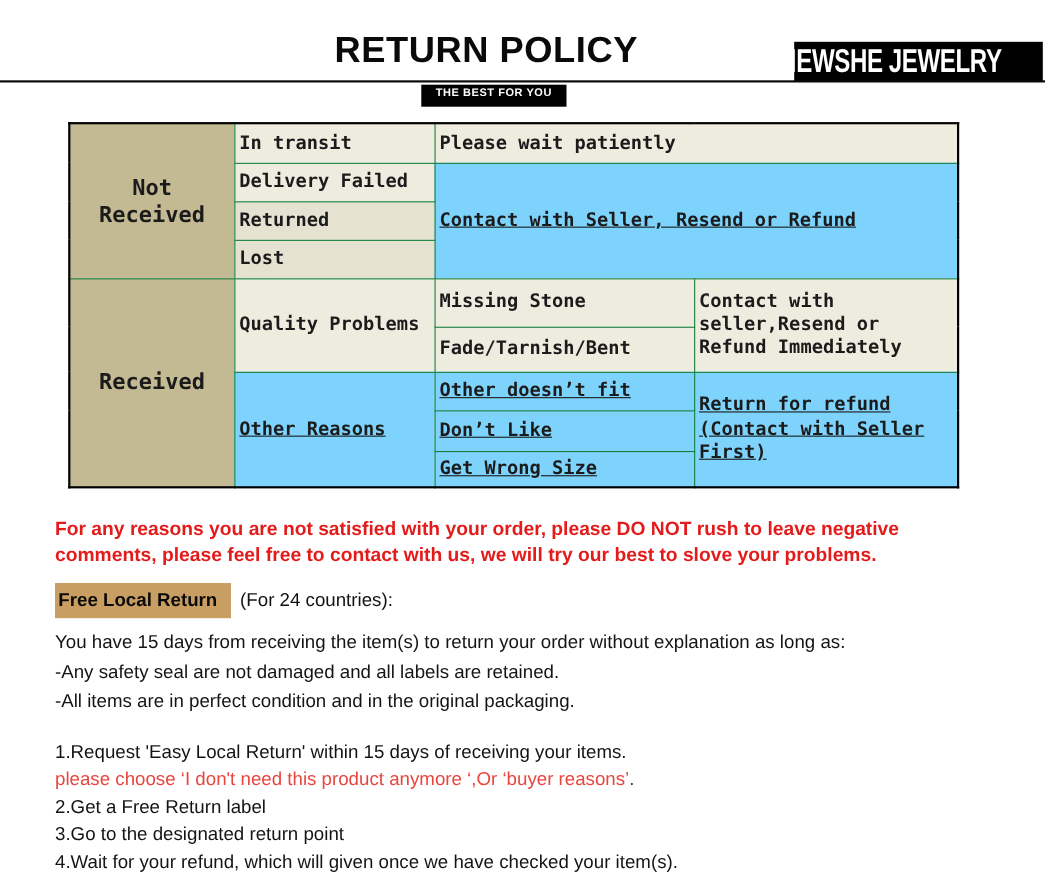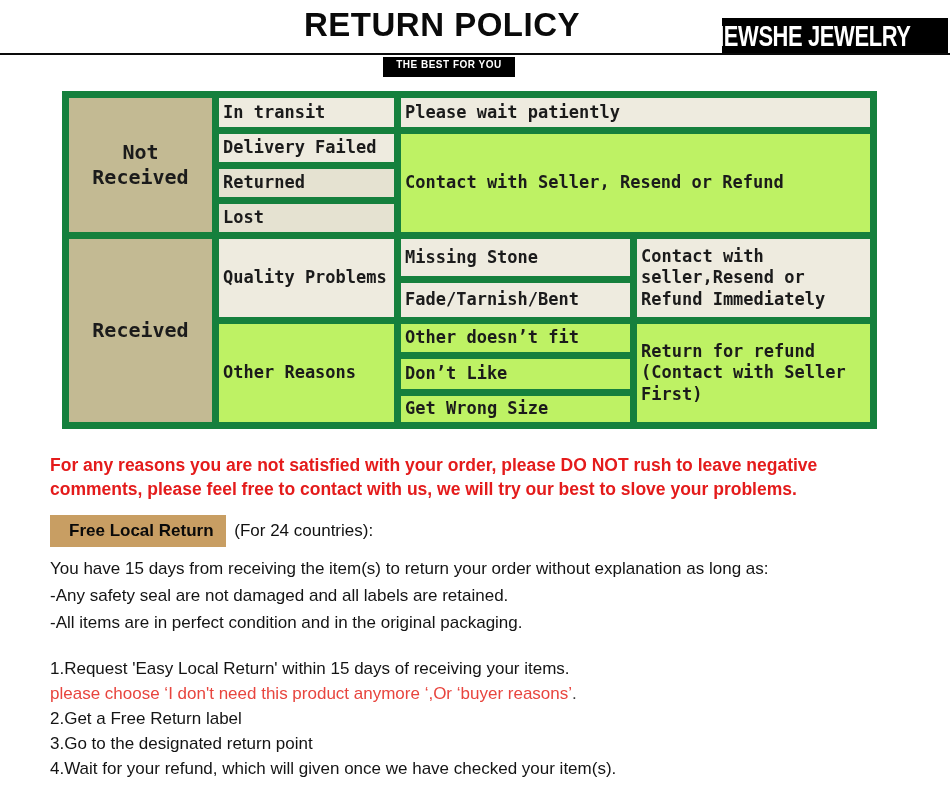--- a/index.html
+++ b/index.html
@@ -8,21 +8,21 @@
     position: relative;
     width: 950px;
     height: 800px;
     background: #ffffff;
     overflow: hidden;
     font-family: "Liberation Sans", sans-serif;
     color: #111;
   }
 
   
-  .header { position: relative; height: 73px; }
+  .header { position: relative; height: 73px; margin-top: 20px; }
   .page-title {
     position: absolute; top: 6px; left: 0; width: 884px;
     text-align: center;
     font-size: 33px; font-weight: bold; color: #0a0a0a;
     letter-spacing: 0.5px;
   }
   .header-rule {
     position: absolute; top: 53px; left: 0; width: 950px; height: 2px;
     background: #0a0a0a;
   }
@@ -48,51 +48,51 @@
     margin: 18px 0 0 62px;
     border-collapse: collapse;
     table-layout: fixed;
     font-family: "DejaVu Sans Mono", "Liberation Mono", monospace;
     font-weight: bold;
     font-size: 17px;
     color: #1b1b1b;
     border: 2px solid #000;
   }
   table.policy td {
-    border: 7px solid #15803d;
+    border: 1px solid #15803d;
     padding: 2px 4px;
     vertical-align: middle;
     line-height: 1.25;
   }
   td.c-khaki {
     background: #c3ba93;
     text-align: center;
     font-size: 20px;
     white-space: pre-line;
   }
   td.c-light  { background: #eeebdf; }
   td.c-med    { background: #e5e2d1; }
-  td.c-dark   { background: #bef264; }
+  td.c-dark   { background: #7dd3fc; text-decoration: underline; }
   td.qp       { padding-left: 16px; }
 
   
   .notice {
     margin: 24px 55px 0 50px;
     font-size: 17.5px; font-weight: bold;
     line-height: 24px;
     color: #e41b1b;
   }
   .section { margin-left: 50px; }
   .free-block { margin-top: 14px; }
   .hl {
     display: inline-block;
     background: #c89e63;
     color: #0a0a0a;
     font-size: 17px; font-weight: bold;
-    padding: 6px 12px 6px 19px;
+    padding: 6px 12px 6px 3px;
   }
   .hl-wide { padding-right: 14px; }
   .suffix { font-size: 17px; font-weight: normal; margin-left: 4px; }
   .plain-lines { margin-top: 8px; }
   .plain-lines div { font-size: 17px; line-height: 27px; color: #141414; }
   .howto-block { margin-top: 20px; }
   .steps { margin-top: 6px; }
   .steps div { font-size: 17px; line-height: 25px; color: #141414; }
   .red-note { color: #e8453e; }
   .dark-period { color: #3a3a3a; }

